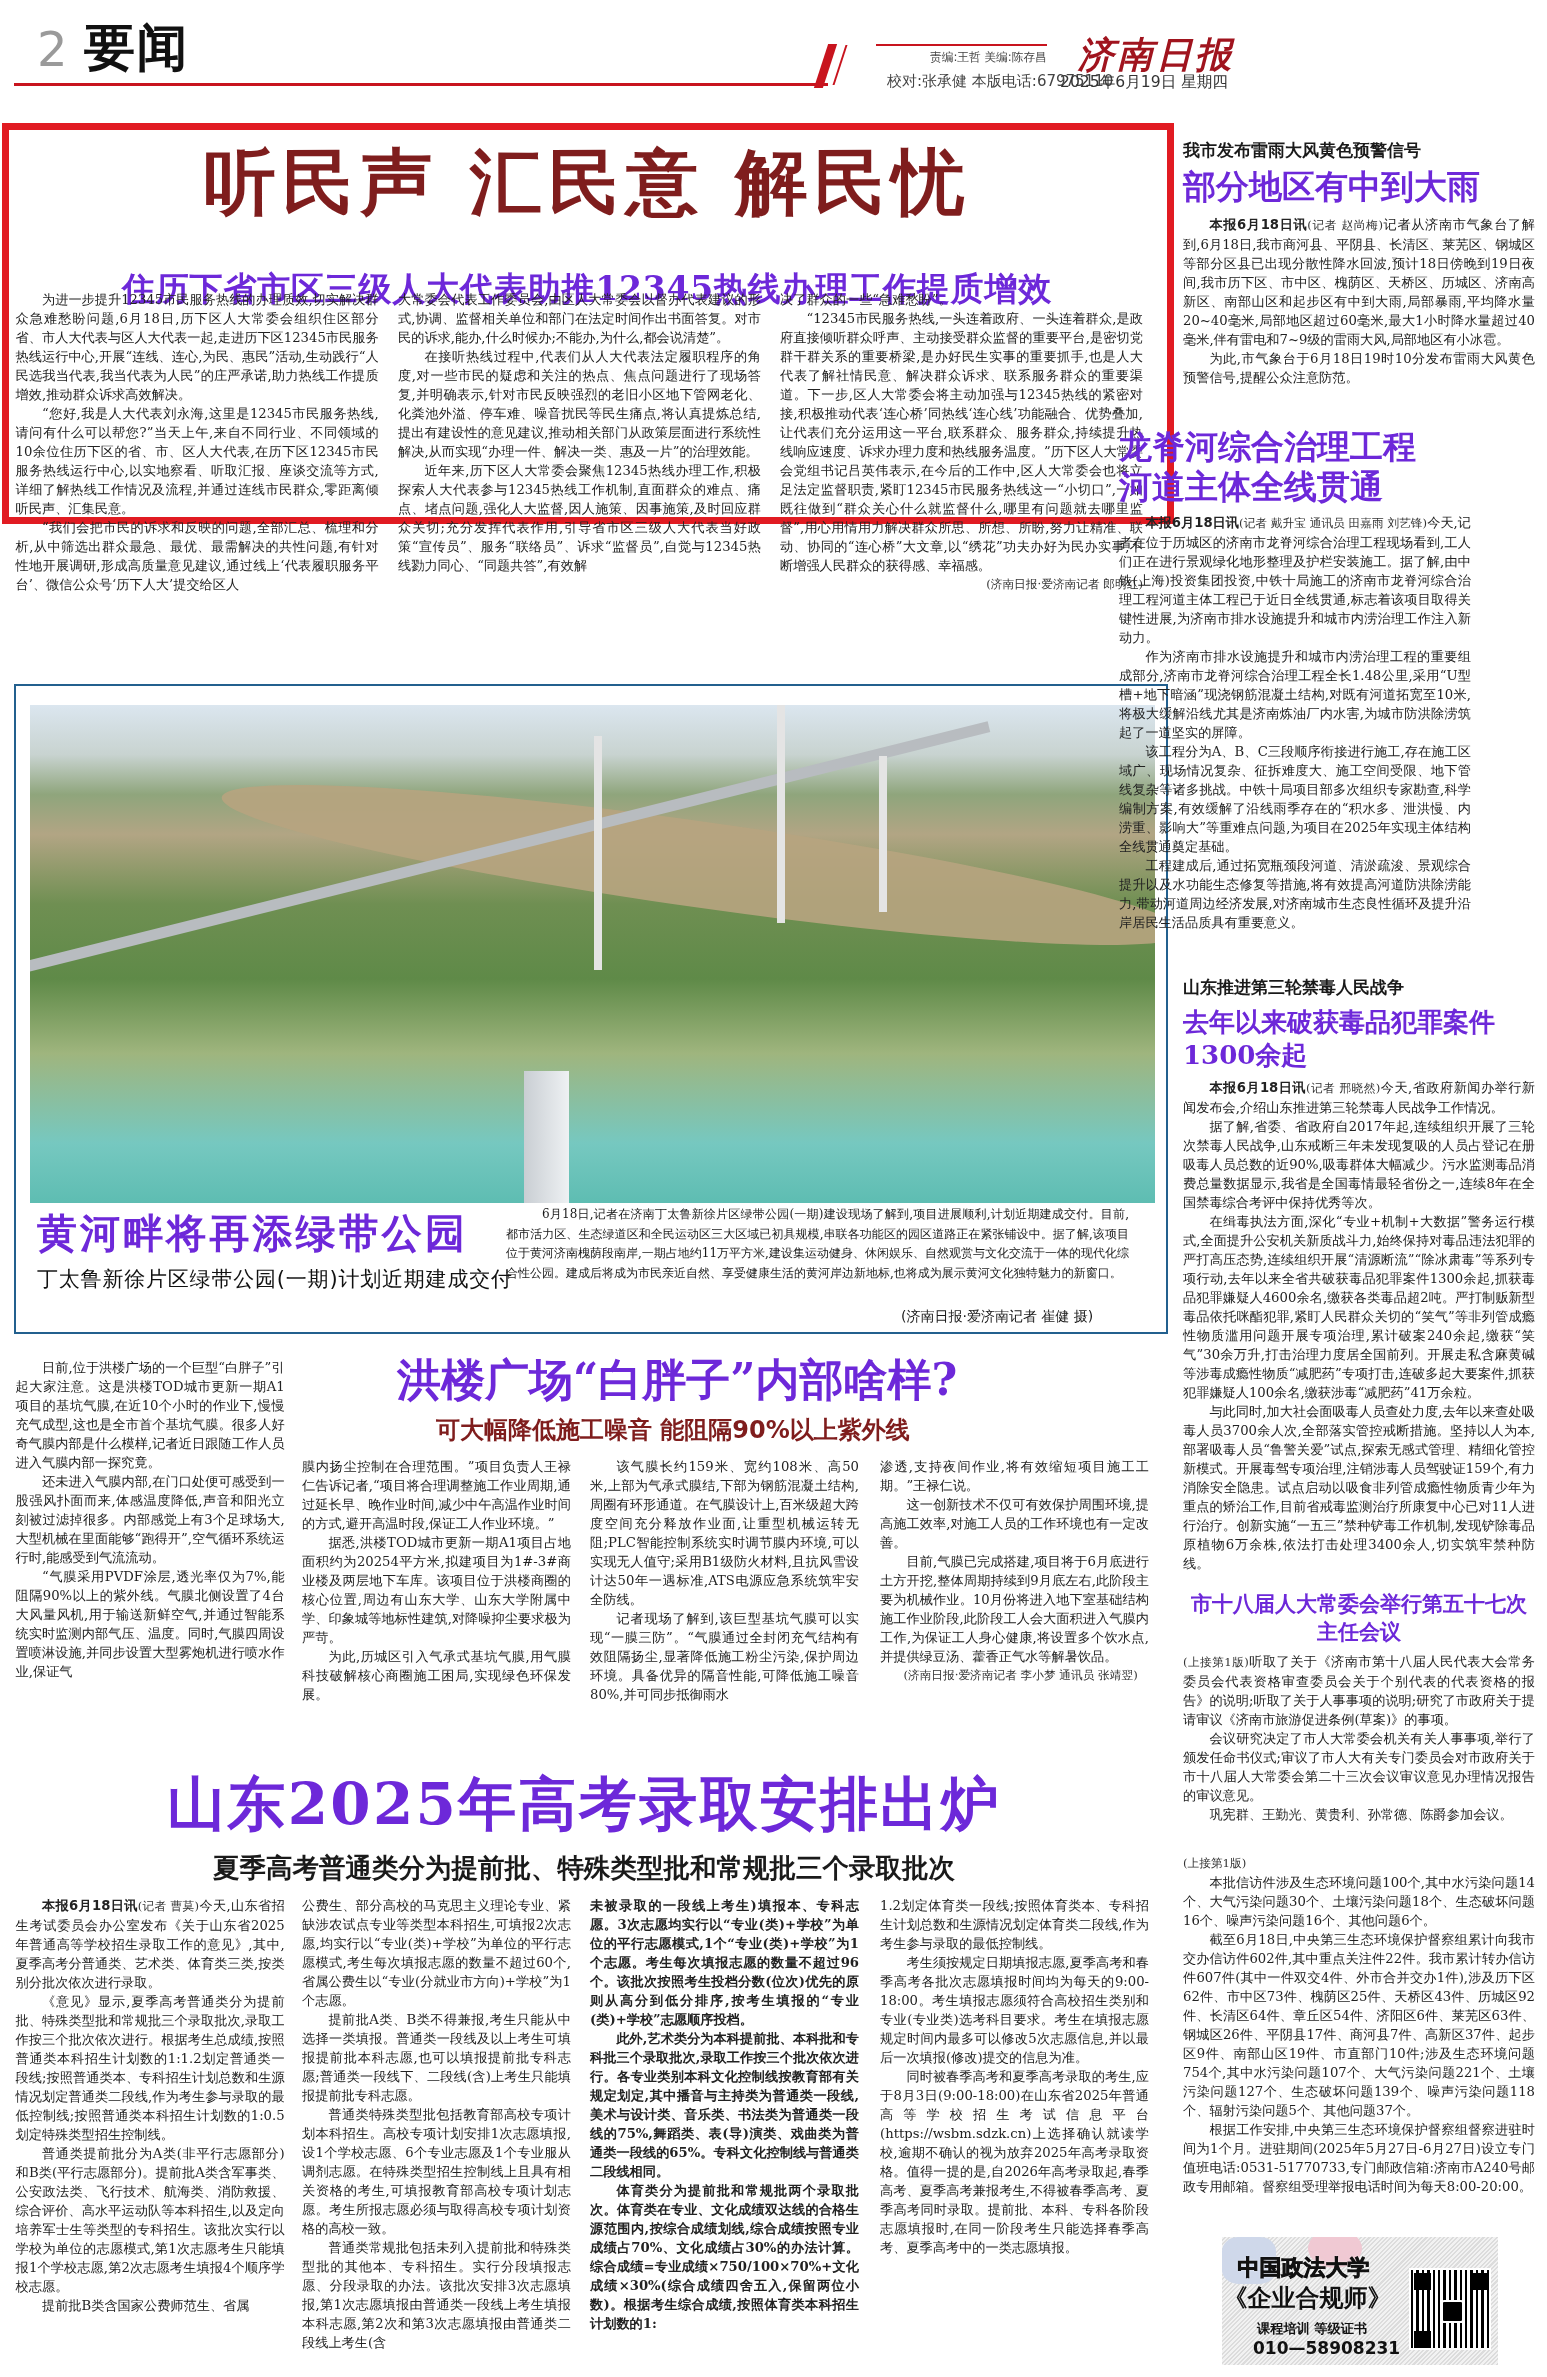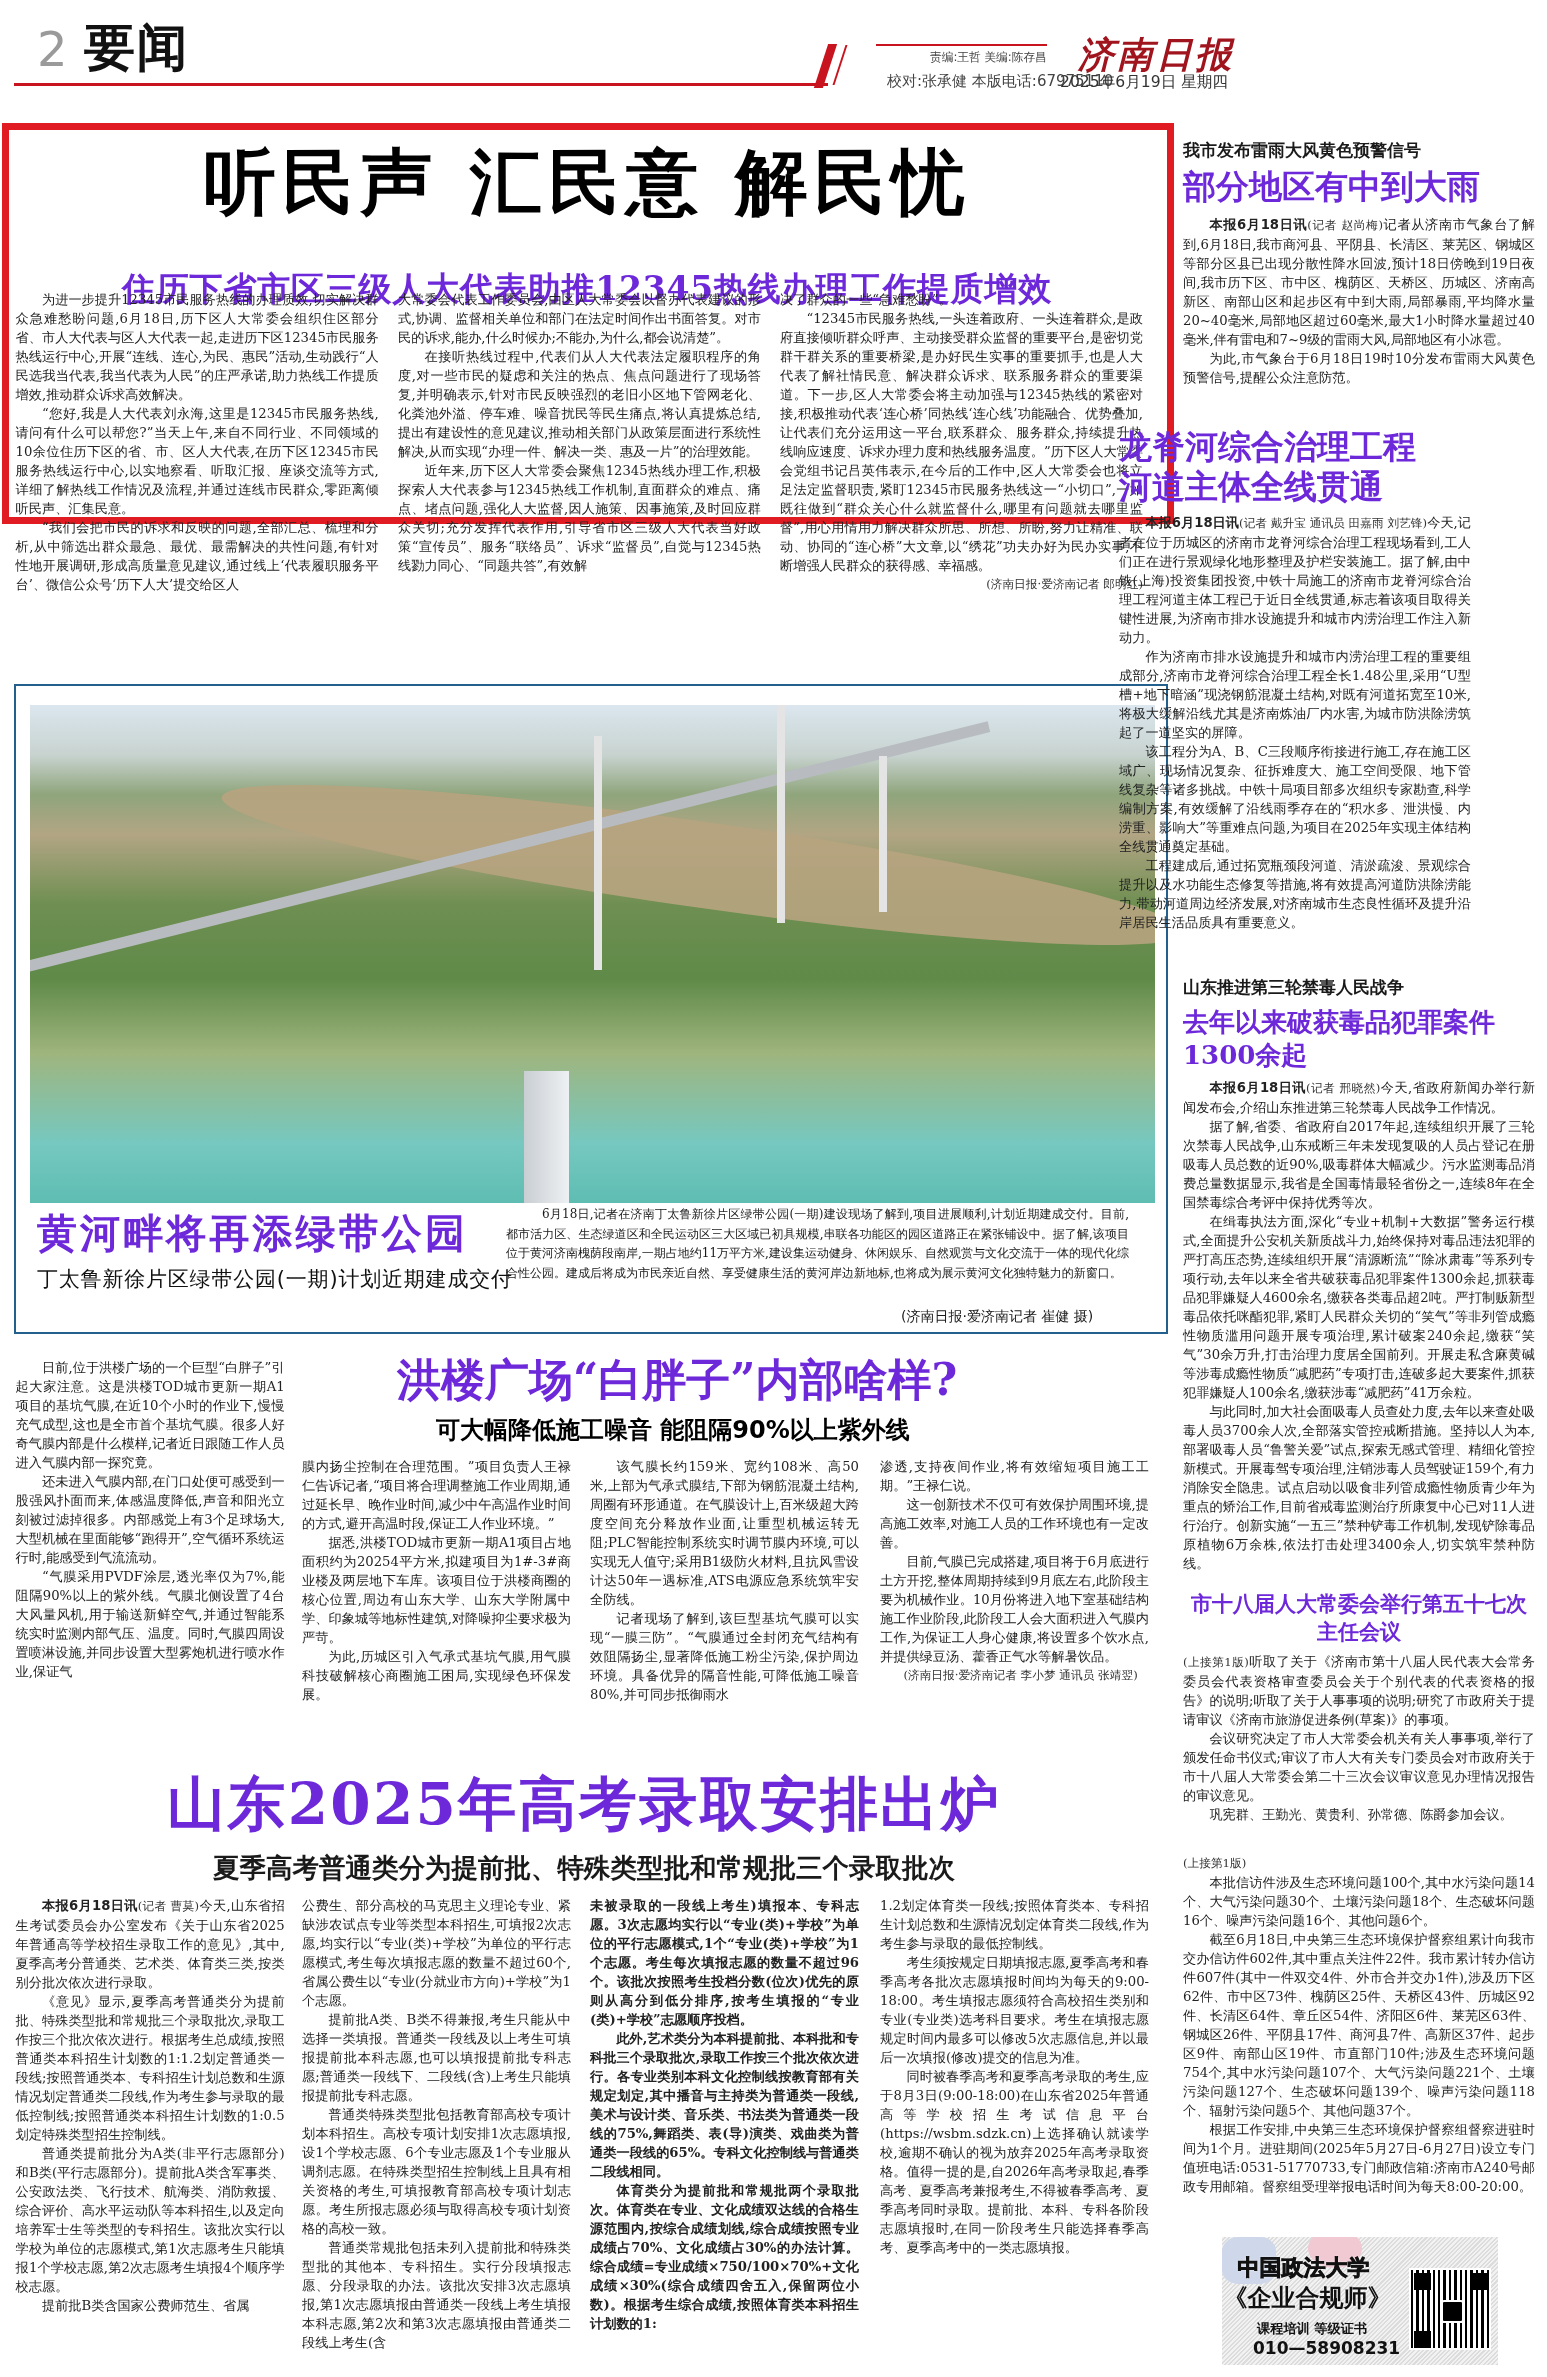--- a/index.html
+++ b/index.html
@@ -7,21 +7,21 @@
   body { position: relative; font-family: "DejaVu Serif", "Liberation Serif", serif; color: #1a1a1a; }
 
   .abs { position: absolute; }
   .body-text { font-size: 13.2px; line-height: 19px; text-align: justify; color: #222; }
   .body-text p { text-indent: 2em; }
   .body-text p.noindent { text-indent: 0; }
   .lead-bold { font-family: "DejaVu Sans", sans-serif; font-weight: bold; }
   .byline { font-size: 11.7px; color: #333; }
   .kicker { font-family: "DejaVu Sans", sans-serif; font-weight: bold; color: #1a1a1a; }
   .hl-serif { font-family: "DejaVu Serif", serif; font-weight: bold; color: #6d28d9; }
-  .hl-sans { font-family: "DejaVu Sans", sans-serif; font-weight: bold; color: #000000; }
+  .hl-sans { font-family: "DejaVu Sans", sans-serif; font-weight: bold; color: #7f1d1d; }
   .col { position: absolute; }
 
   
   .page-num { left: 37px; top: 22px; font-family: "DejaVu Sans", sans-serif; font-size: 48px; color: #9a9a9a; line-height: 54px; }
   .section-name { left: 84px; top: 17px; font-family: Liberation Serif, serif; font-weight: bold; font-size: 51px; color: #111; line-height: 62px; letter-spacing: 1.6px; }
   .mast-rule { left: 14px; top: 83px; width: 814px; height: 3.1px; background: #c8141e; }
   .mast-slash { left: 821px; top: 44px; width: 9.3px; height: 44px; background: #c8141e; transform: skewX(-18deg); }
   .mast-slash2 { left: 839px; top: 45px; width: 2.3px; height: 40px; background: #c8141e; transform: skewX(-18deg); }
   .mast-top-rule { left: 876px; top: 44px; width: 171px; height: 2.3px; background: #c8141e; }
   .editors { left: 930px; top: 50px; font-family: "DejaVu Sans", sans-serif; font-size: 11.7px; color: #444; }

